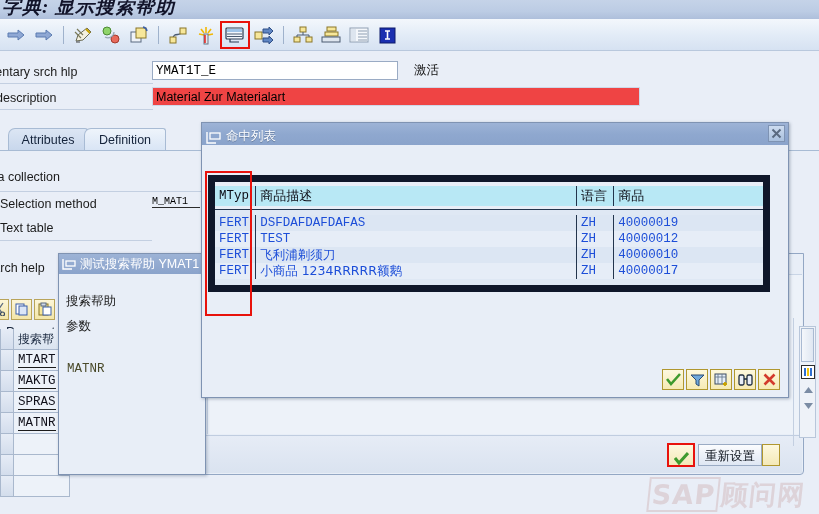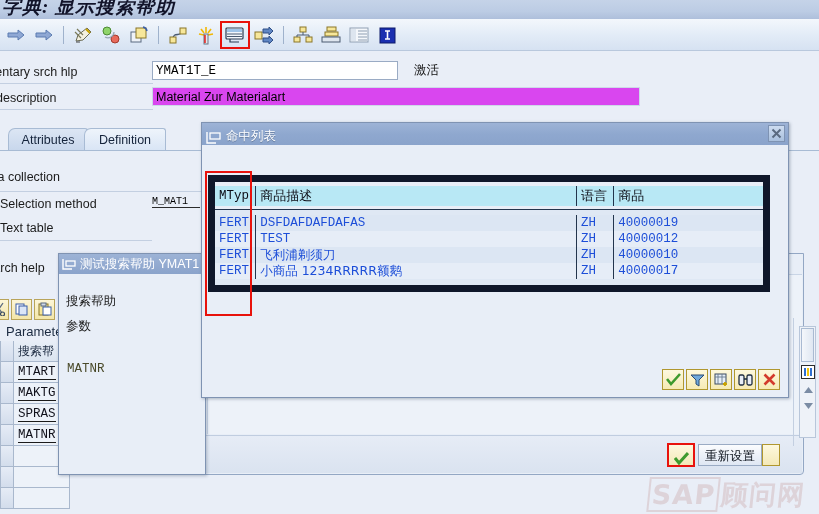--- a/index.html
+++ b/index.html
@@ -94,21 +94,21 @@
     width: 21px; height: 21px; margin-right: 2px;
     border: 1px solid #b9a45a; background: linear-gradient(to bottom,#fdf6d8,#f3e6a8);
     display: flex; align-items: center; justify-content: center;
   }
 
   
   .paramtbl { position: absolute; left: 0; top: 324px; width: 70px; }
   .pt-title {
     position: absolute; left: 6px; top: 0; font-size: 13px; color: #1b2a40; white-space: nowrap;
   }
-  .pt-grid { position: absolute; left: 0; top: 17px; width: 70px; }
+  .pt-grid { position: absolute; left: 0; top: 5px; width: 70px; }
   .pt-row { display: flex; height: 21px; }
   .pt-sel {
     width: 14px; border: 1px solid #a9b8cd; border-top: none;
     background: linear-gradient(to bottom,#e6ecf6,#d3ddec);
   }
   .pt-cell {
     flex: 1; border: 1px solid #a9b8cd; border-top: none; border-left: none;
     background: #edf2f9; font-family: "Liberation Mono","DejaVu Sans Mono",monospace;
     font-size: 12.5px; color: #10101a; display: flex; align-items: center; padding-left: 4px;
   }
@@ -398,21 +398,21 @@
     <div class="frow" style="left:-22px;top:10px;">
       <span class="flabel">ementary srch hlp</span>
     </div>
     <div class="finput" style="position:absolute;left:152px;top:9px;width:246px;">YMAT1T_E</div>
     <div class="fstatus" style="position:absolute;left:406px;top:10px;">激活</div>
     <div class="underline-row" style="left:-22px;top:31px;width:175px;"></div>
 
     <div class="frow" style="left:-22px;top:36px;">
       <span class="flabel">ort description</span>
     </div>
-    <div class="finput flat" style="position:absolute;left:152px;top:35px;width:488px;background:#d946ef;
+    <div class="finput flat" style="position:absolute;left:152px;top:35px;width:488px;background:#ef4444;
                 border:1px solid #cdd8e8;font-family:'Liberation Sans',sans-serif;">Material Zur Materialart</div>
     <div class="underline-row" style="left:-22px;top:57px;width:175px;"></div>
   </div>
 
   <div class="tabstrip">
     <div class="tab inactive" style="left:8px;width:80px;">
       <span>Attributes</span>
     </div>
     <div class="tab active" style="left:84px;width:82px;z-index:2;">
       <span>Definition</span>

